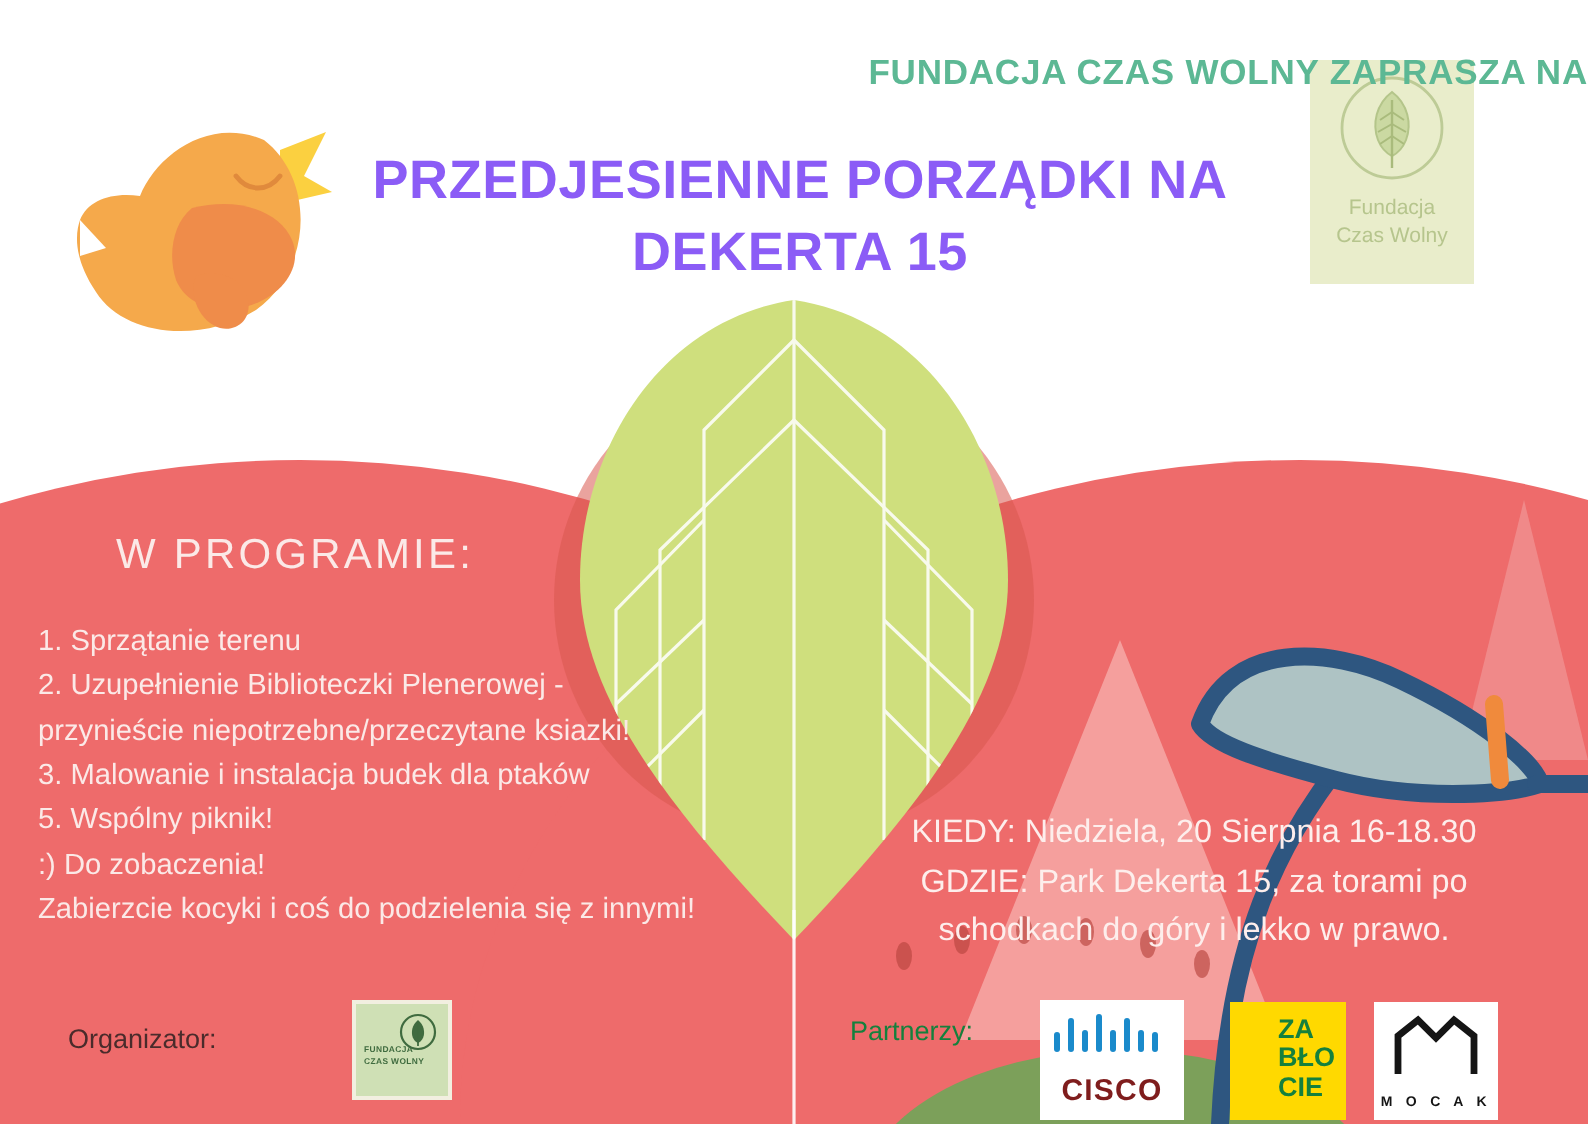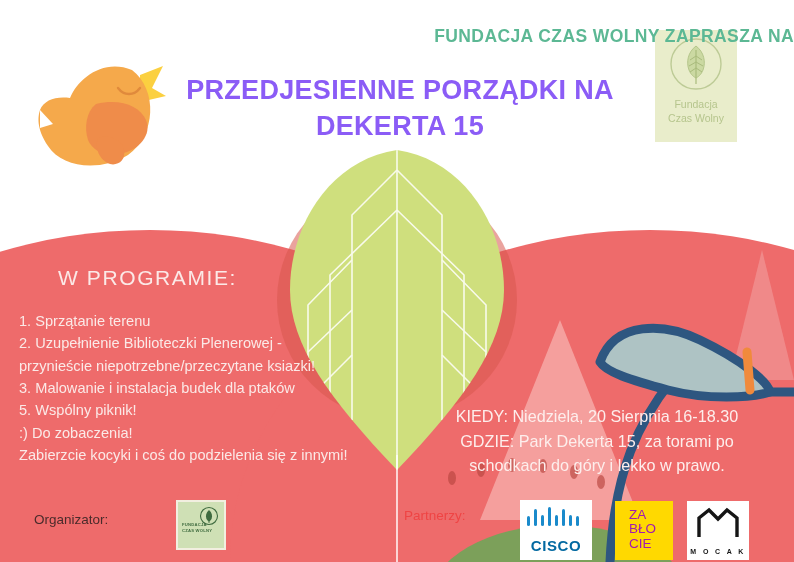--- a/index.html
+++ b/index.html
@@ -92,24 +92,24 @@
     position: absolute;
     left: 22px;
     top: 512px;
     font-size: 13.5px;
     color: #4a2b2b;
     font-family: "Liberation Sans", sans-serif;
     margin-left: 12px;
   }
   .lbl-partnerzy {
     position: absolute;
-    left: 404px;
+    left: 425px;
     top: 508px;
     font-size: 13.5px;
-    color: #ef4444;
+    color: #15803d;
     font-family: "Liberation Sans", sans-serif;
   }
 
   
   .org-logo {
     position: absolute;
     left: 176px;
     top: 500px;
     width: 50px;
     height: 50px;
@@ -159,35 +159,35 @@
     background: #ffffff;
   }
   .p-cisco .cisco-word {
     position: absolute;
     left: 0; right: 0;
     bottom: 6px;
     text-align: center;
     font-size: 15px;
     font-weight: bold;
     letter-spacing: 0.6px;
-    color: #0369a1;
+    color: #7f1d1d;
     font-family: "Liberation Sans", sans-serif;
   }
   .p-zablocie {
     left: 615px; top: 501px; width: 58px; height: 59px;
     background: #FFD900;
   }
   .p-zablocie .zb-txt {
     position: absolute;
-    left: 14px;
+    left: 24px;
     top: 7px;
     font-size: 13.5px;
-    font-weight: normal;
+    font-weight: bold;
     line-height: 1.06;
-    color: #a21caf;
+    color: #15803d;
     font-family: "Liberation Sans", sans-serif;
   }
   .p-mocak {
     left: 687px; top: 501px; width: 62px; height: 59px;
     background: #ffffff;
   }
   .p-mocak .mocak-word {
     position: absolute;
     left: 0; right: 0;
     bottom: 5px;

